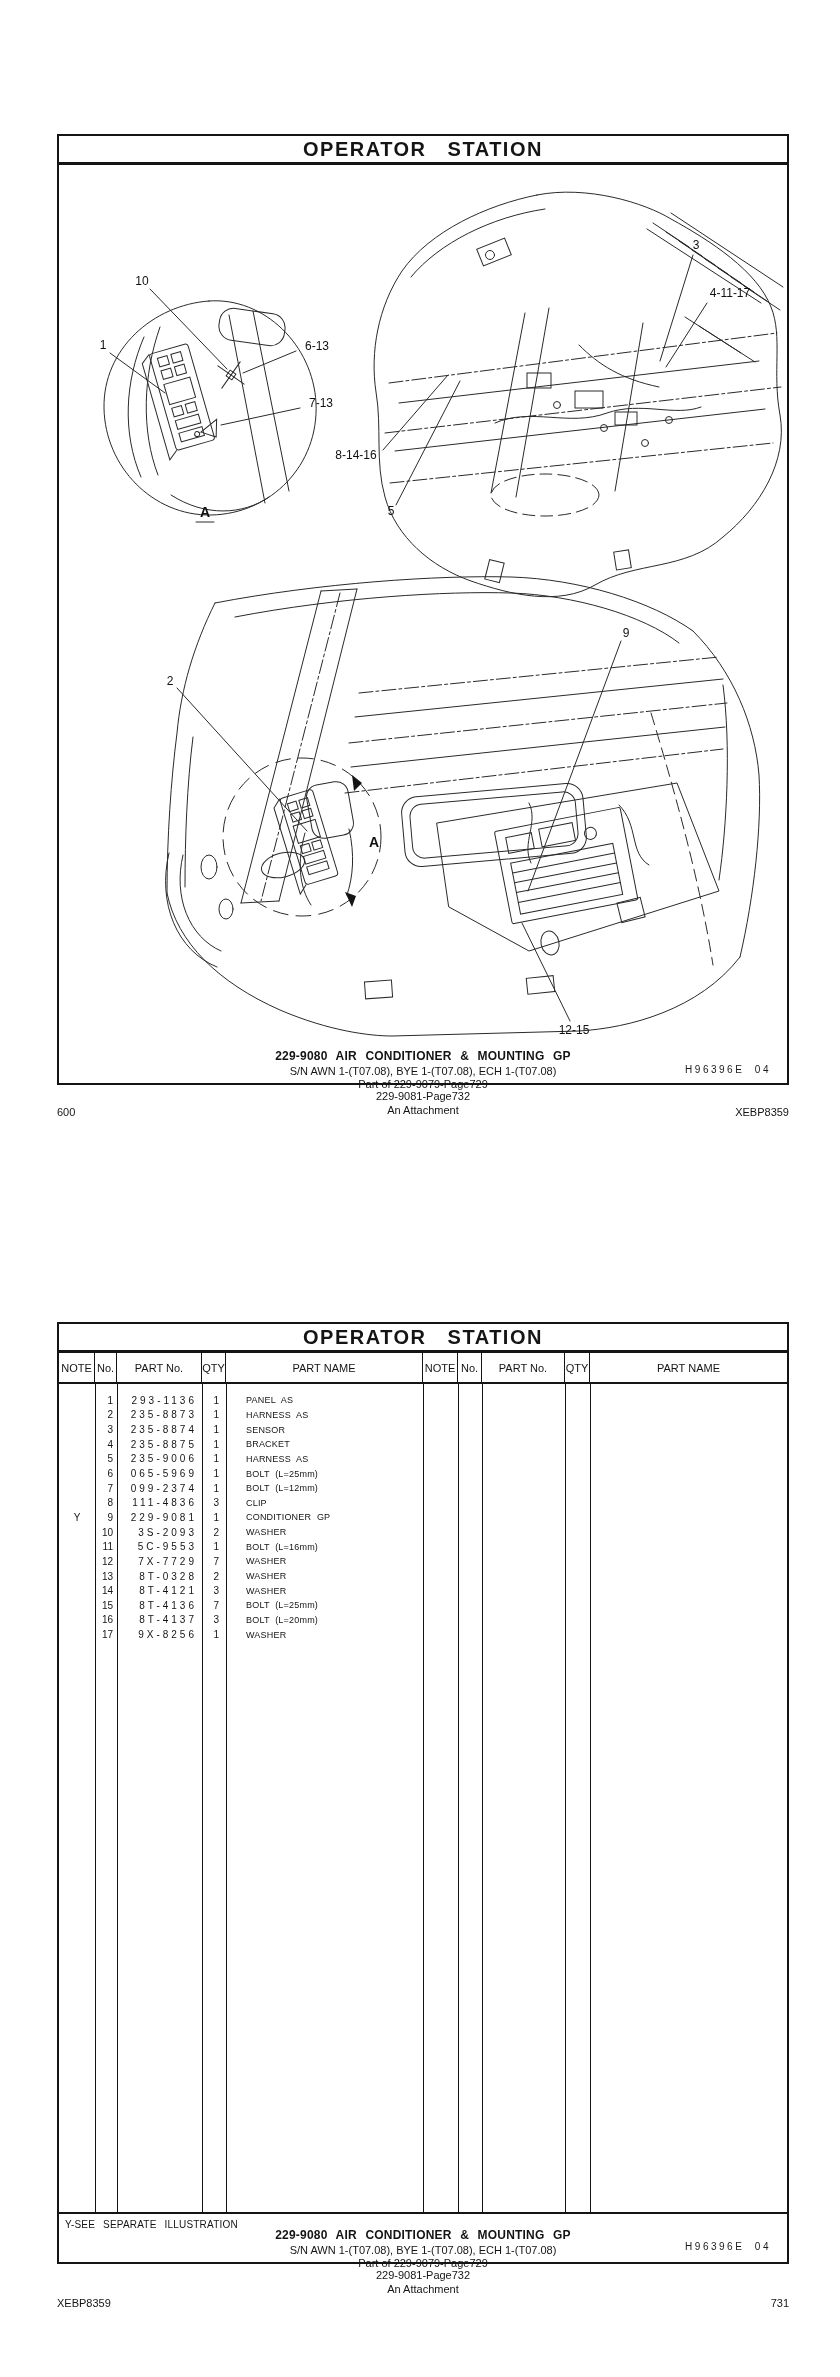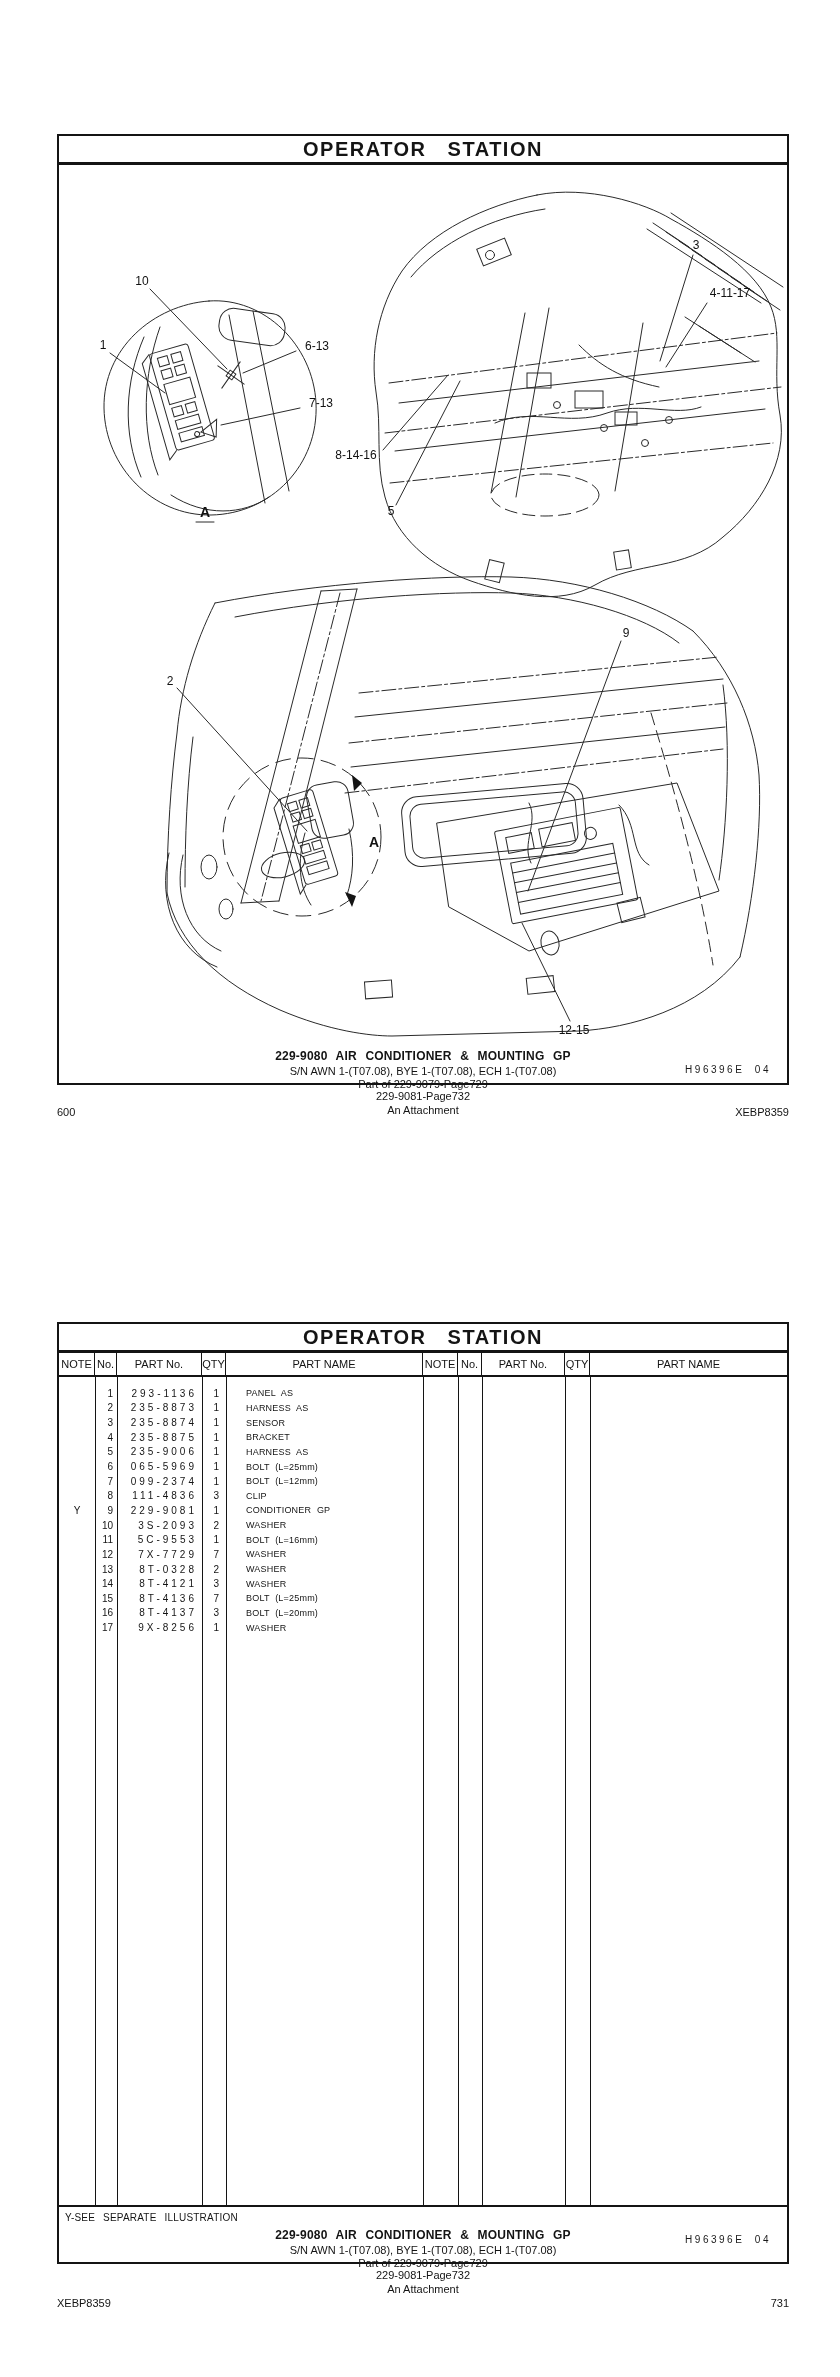--- a/index.html
+++ b/index.html
@@ -26,21 +26,21 @@
   #page1 .plate { right:16px; bottom:8px; }
   #page2 .plate { right:16px; bottom:6px; }
   .illus { position:absolute; left:0; top:29px; }
   svg .ln { stroke:#2a2a2a; stroke-width:1; fill:none; stroke-linecap:round; }
   svg .dd  { stroke-dasharray:14 3 3 3; }
   svg .dsh { stroke-dasharray:12 6; }
   svg text { font-family:"Liberation Sans", sans-serif; font-size:12px; fill:#111; }
   svg text.big { font-size:14px; font-weight:700; }
 
   
-  .thead { display:flex; height:24px; border-bottom:2px solid #141414; }
+  .thead { display:flex; height:31px; border-bottom:2px solid #141414; }
   .th {
     height:100%; display:flex; align-items:center; justify-content:center;
     font-size:11px; border-right:1px solid #141414; white-space:nowrap;
   }
   .w-note  { width:36px; } .w-no   { width:22px; } .w-part { width:85px; }
   .w-qty   { width:24px; } .w-name { width:197px; }
   .w-note2 { width:35px; } .w-no2  { width:24px; } .w-part2{ width:83px; }
   .w-qty2  { width:25px; } .w-name2{ flex:1; border-right:none; }
 
   .tbody { position:relative; height:830px; border-bottom:2px solid #141414; padding-top:9px; }

